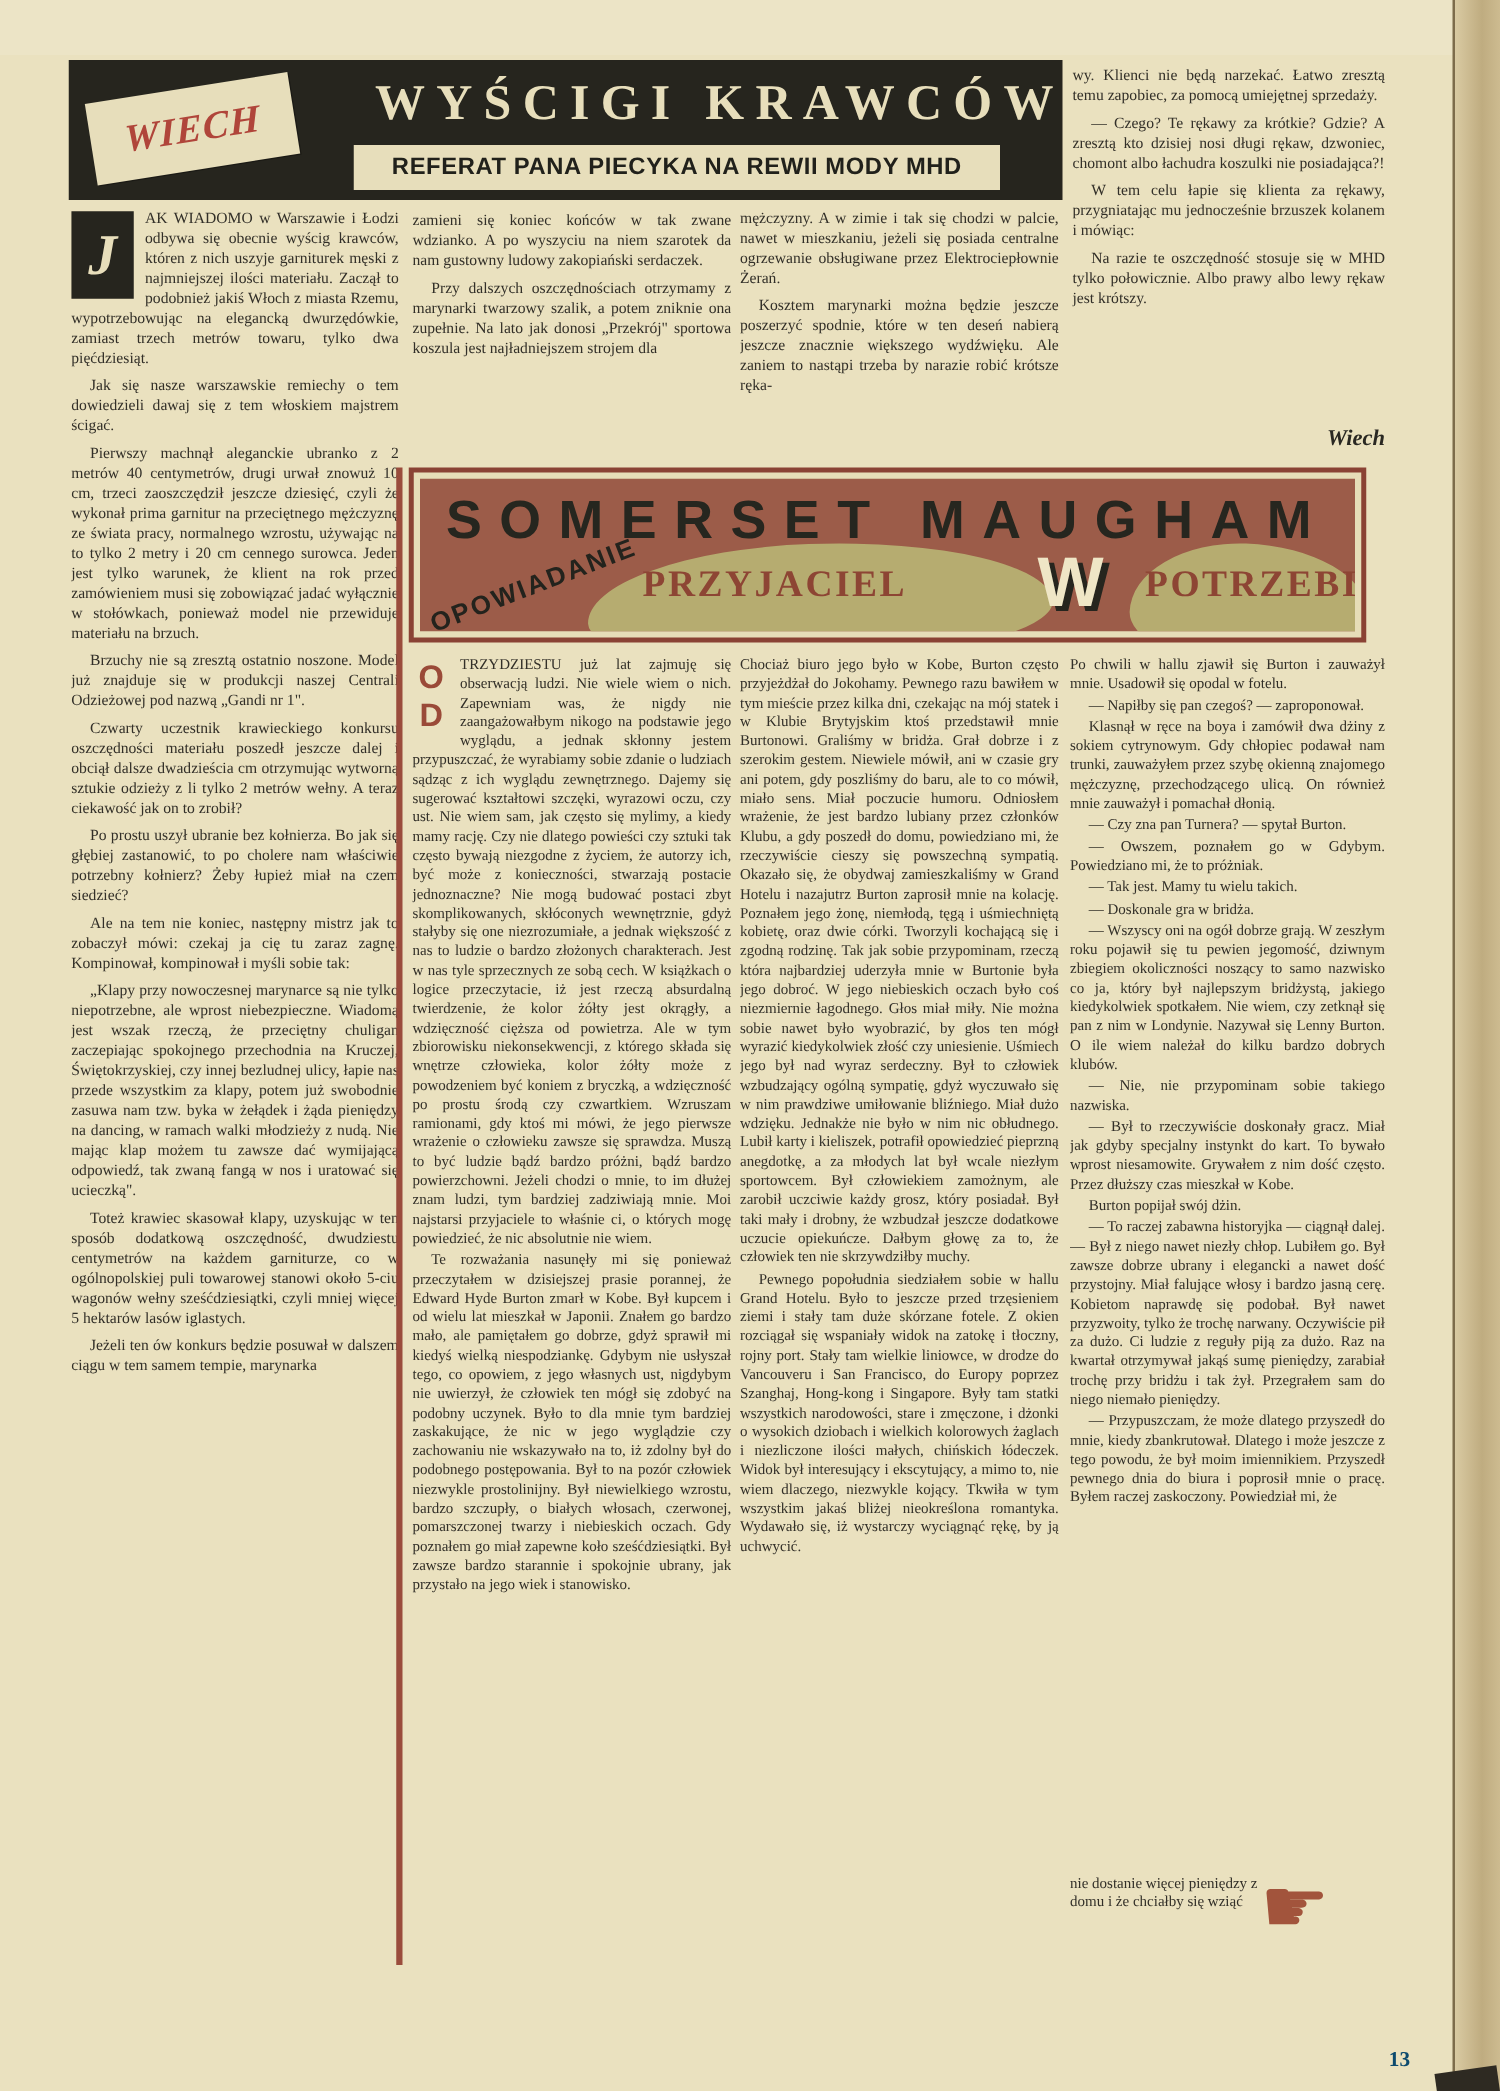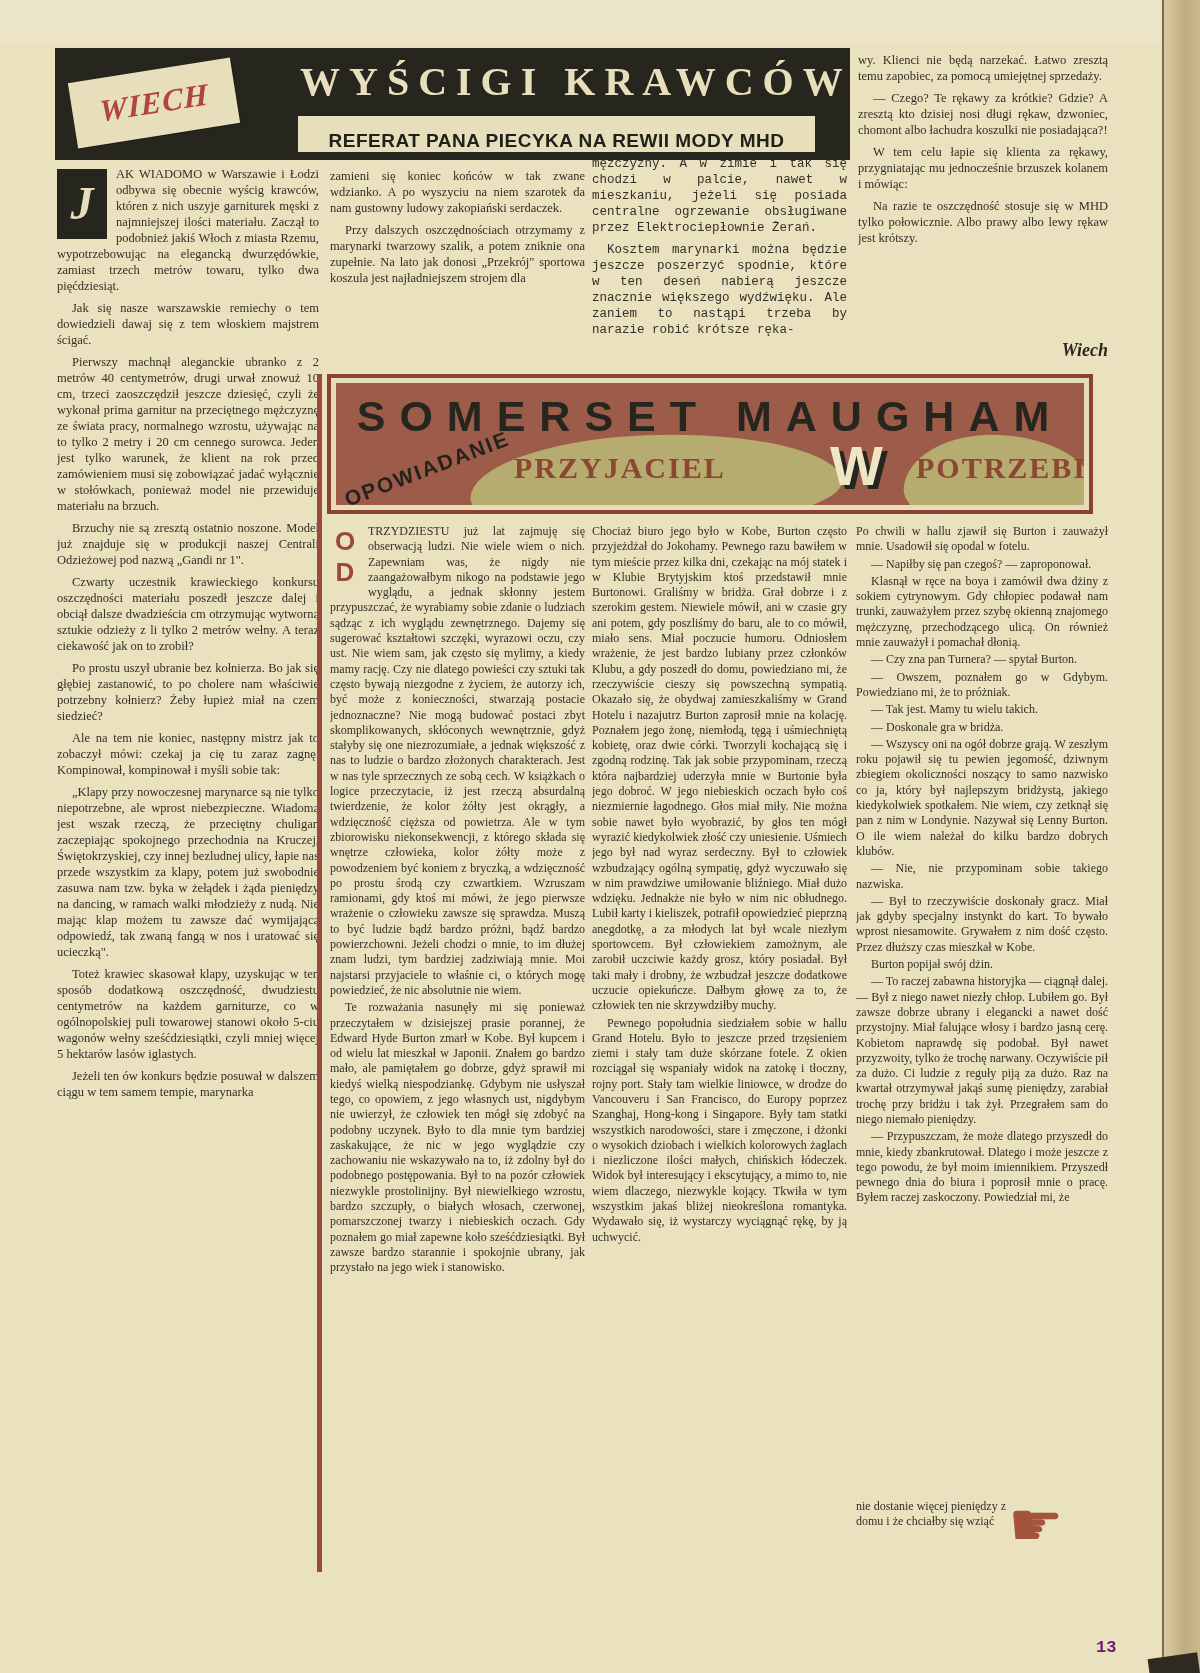--- a/index.html
+++ b/index.html
@@ -21,39 +21,39 @@
   .wiech-badge span{
     font-family:"Liberation Serif",serif;font-style:italic;font-weight:bold;
     font-size:31px;color:#b0453a;letter-spacing:1px;transform:skewX(-6deg);
   }
   .main-title{
     left:300px;top:58px;width:545px;text-align:center;
     font-family:"Liberation Serif",serif;font-weight:bold;font-size:40px;
     letter-spacing:9px;color:#e7debb;white-space:nowrap;
   }
   .subtitle-strip{
-    left:298px;top:116px;width:517px;height:36px;background:#e7debb;
-    display:flex;align-items:flex-end;justify-content:center;
+    left:283px;top:116px;width:517px;height:36px;background:#e7debb;
+    display:flex;align-items:center;justify-content:center;
   }
   .subtitle-strip span{
     font-family:"Liberation Sans",sans-serif;font-weight:bold;font-size:19px;
     color:#21211b;letter-spacing:.5px;white-space:nowrap;
   }
 
   
   .textcol{overflow:hidden;text-align:justify;}
   .wiech-text{font-size:12.5px;line-height:16px;}
   .wiech-text p{margin:0 0 6px 0;text-indent:15px;}
   .story-text{font-size:12px;line-height:15.3px;}
   .story-text p{margin:0 0 2px 0;text-indent:15px;}
   .textcol p.noindent{text-indent:0;}
 
   .col1{left:57px;top:166px;width:262px;height:1406px;}
   .col2w{left:330px;top:168px;width:255px;height:200px;}
-  .col3w{left:592px;top:156px;width:255px;height:200px;font-family:Liberation Mono, monospace;}
+  .col3w{left:592px;top:166px;width:255px;height:200px;}
   .col4w{left:858px;top:52px;width:250px;height:312px;}
   .colA{left:330px;top:524px;width:255px;height:1048px;}
   .colB{left:592px;top:524px;width:255px;height:1048px;}
   .colC{left:856px;top:524px;width:252px;height:975px;}
 
   .dropcap-j{
     float:left;width:50px;height:70px;background:#26251e;margin:3px 9px 3px 0;
     display:flex;align-items:center;justify-content:center;
     font-family:"Liberation Serif",serif;font-style:italic;font-weight:bold;
     font-size:46px;color:#e7debb;
@@ -117,22 +117,22 @@
   .tail-text{
     width:150px;font-size:12px;line-height:15.3px;text-align:justify;
   }
   .hand{
     font-family:"DejaVu Sans",sans-serif;font-size:62px;line-height:56px;
     color:#a2543c;margin-left:2px;margin-top:-2px;
   }
 
   
   .page-number{
-    left:1096px;top:1638px;width:32px;
-    font-family:Liberation Mono, monospace;font-weight:bold;font-size:17px;color:#701a75;
+    left:1096px;top:1638px;width:32px;text-align:right;
+    font-family:Liberation Serif, serif;font-weight:bold;font-size:17px;color:#0c4a6e;
   }
   .page-edge-line{left:1162px;top:0;width:2px;height:1673px;background:#7d6c4b;}
   .page-edge{left:1164px;top:0;width:36px;height:1673px;
     background:linear-gradient(90deg,#d9caa2,#bfac80 60%,#cdbb90);}
   .corner-shadow{
     left:1150px;top:1652px;width:50px;height:21px;background:#2e2a22;
     transform:rotate(-8deg);transform-origin:bottom right;
   }
   .top-strip{left:0;top:0;width:1200px;height:44px;background:#ece4c6;}
 </style>

